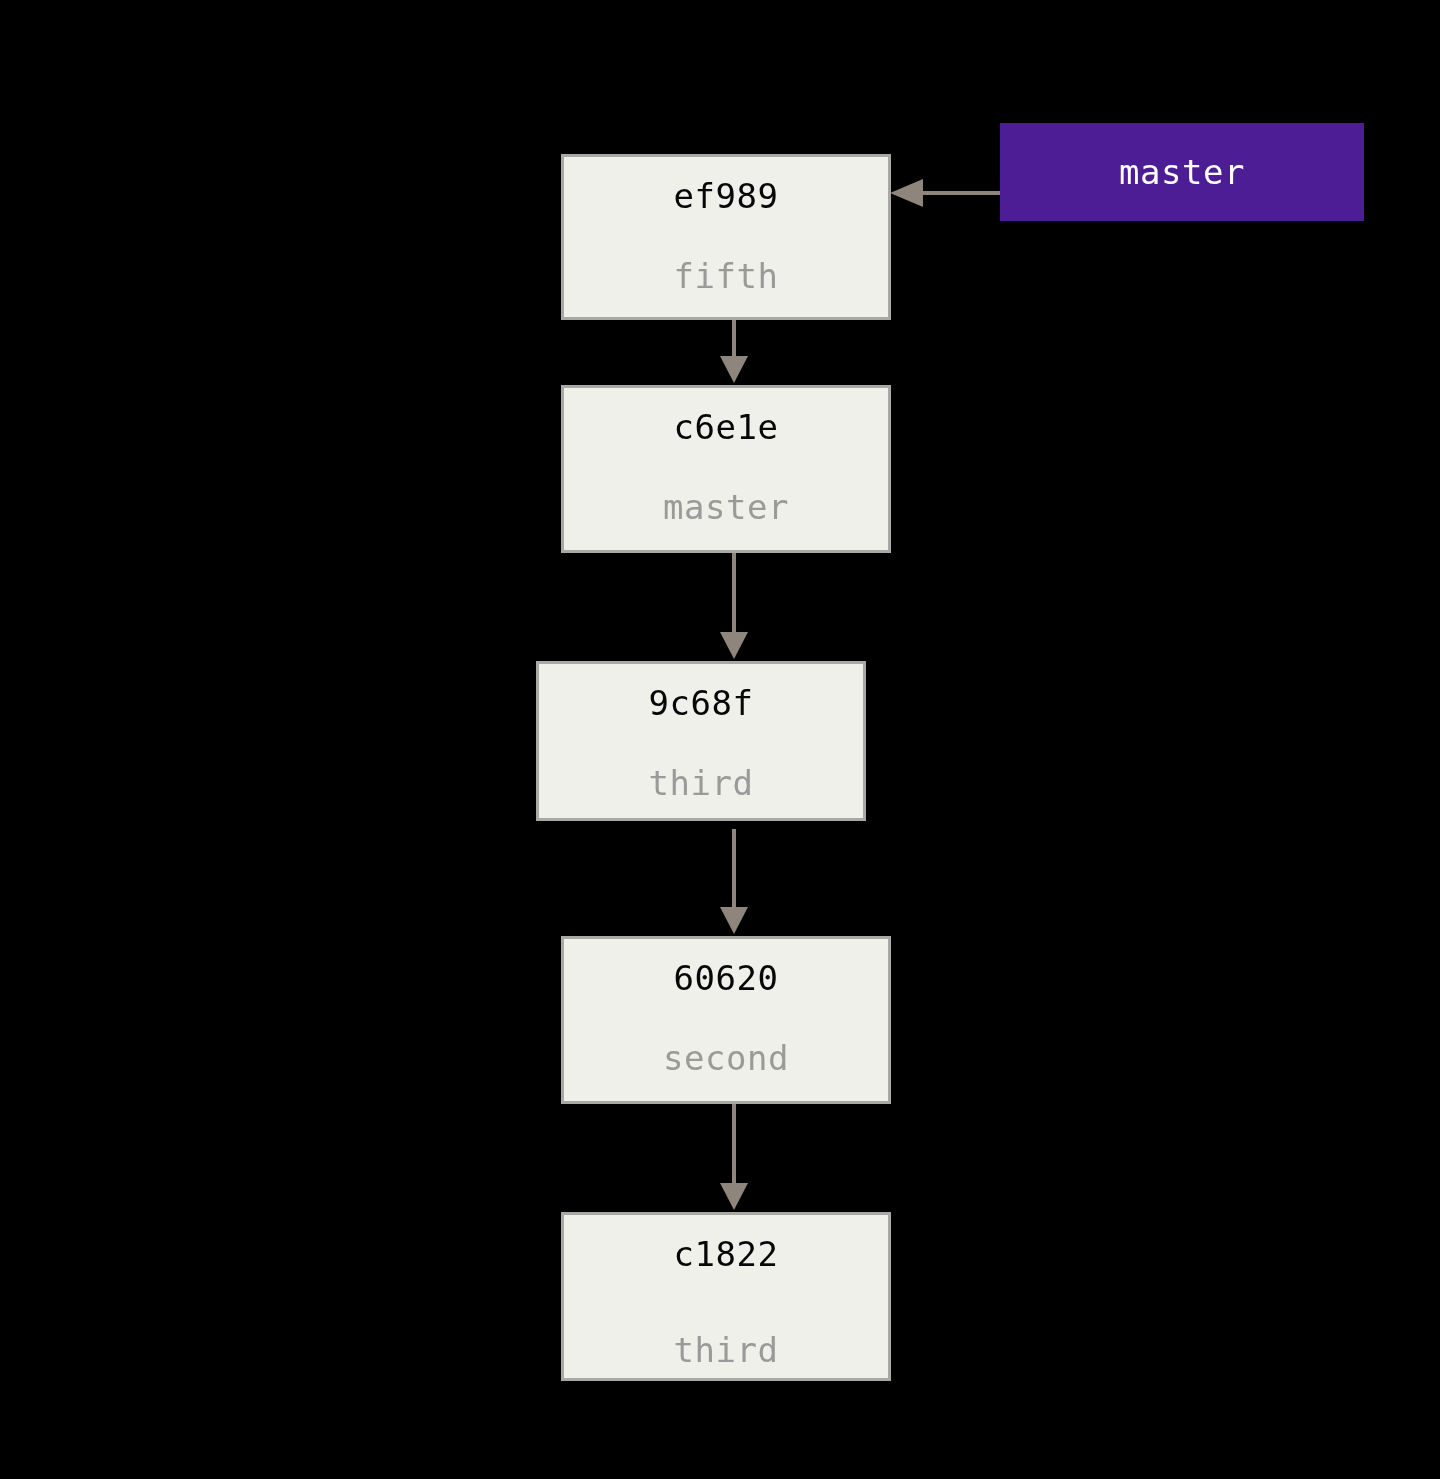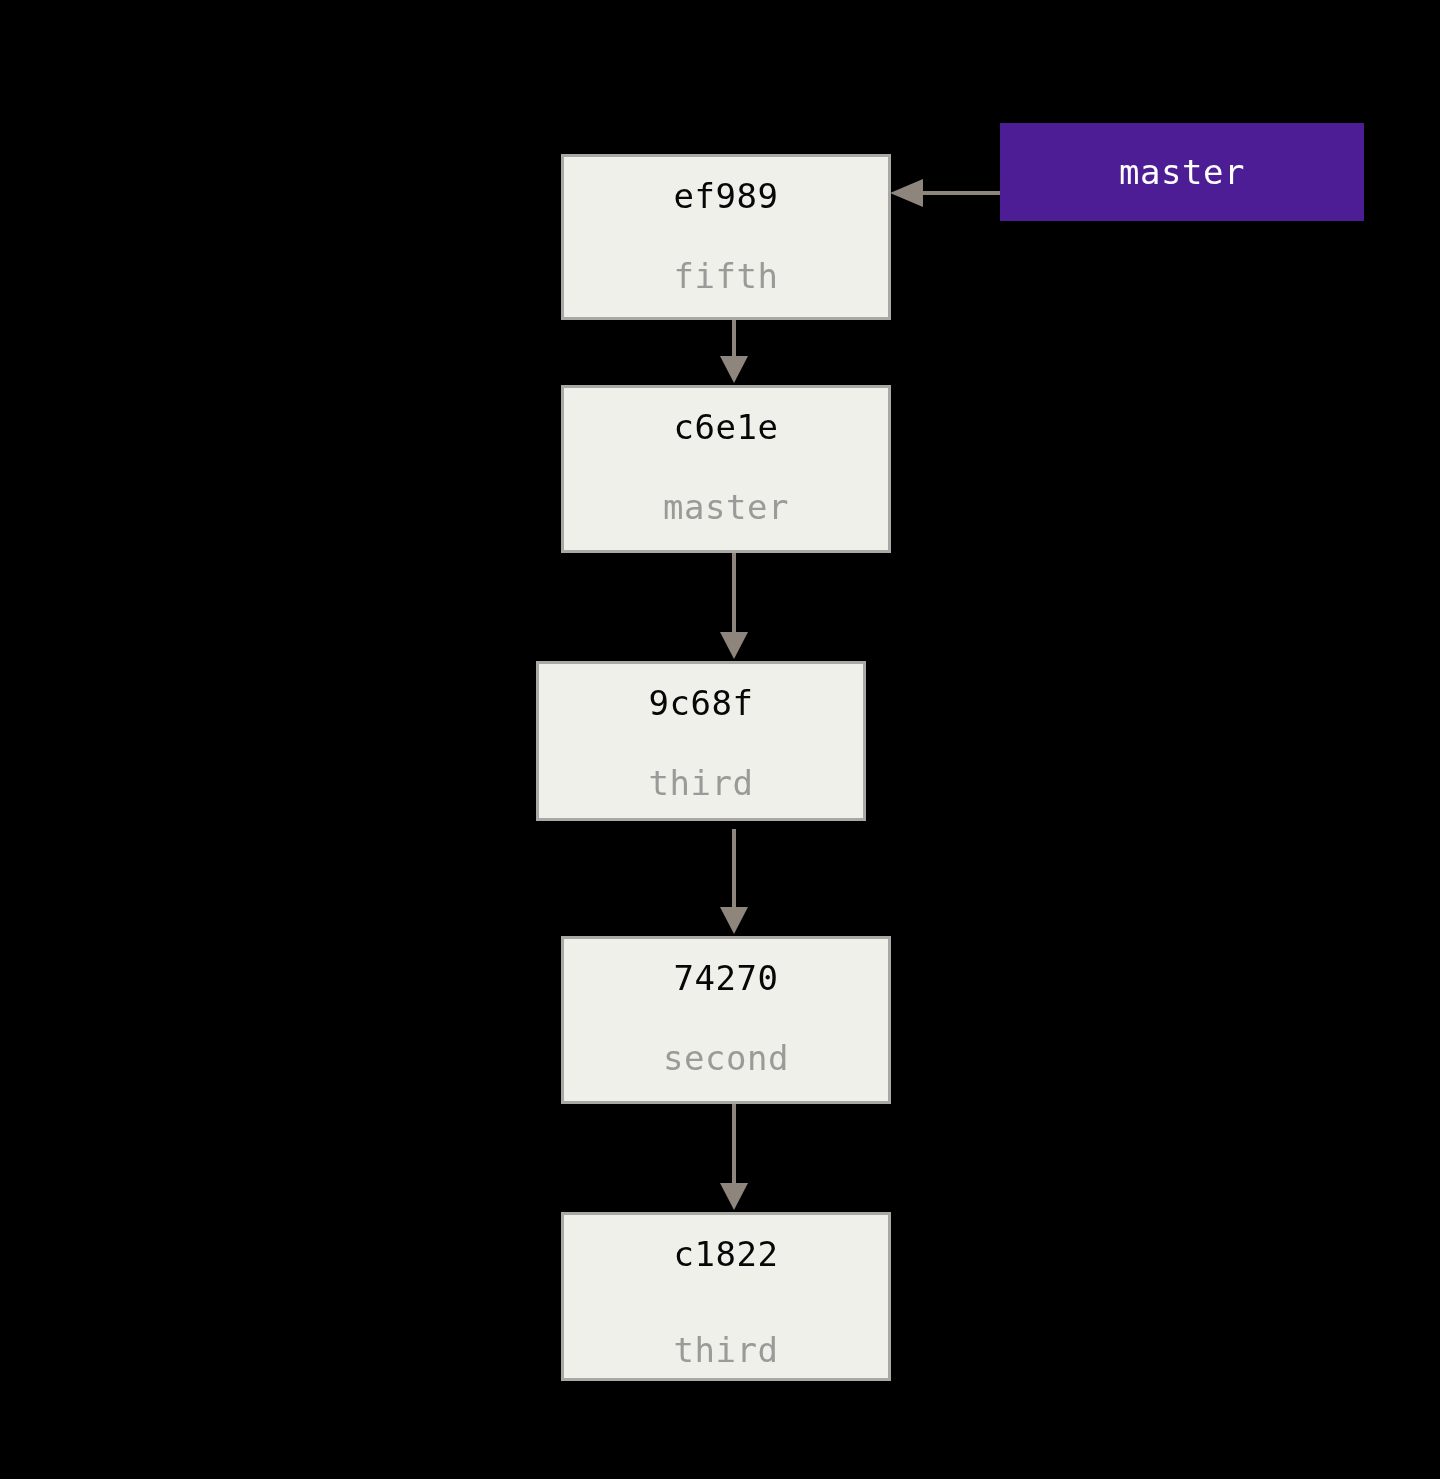--- a/index.html
+++ b/index.html
@@ -112,21 +112,21 @@
     <div class="commit-hash">c6e1e</div>
     <div class="commit-msg">master</div>
   </div>
 
   <div class="commit-node" style="left:536px; top:661px; width:330px; height:160px;">
     <div class="commit-hash">9c68f</div>
     <div class="commit-msg">third</div>
   </div>
 
   <div class="commit-node" style="left:561px; top:936px; width:330px; height:168px;">
-    <div class="commit-hash">74270</div>
+    <div class="commit-hash">60620</div>
     <div class="commit-msg">second</div>
   </div>
 
   <div class="commit-node" style="left:561px; top:1212px; width:330px; height:169px;gap:16px;">
     <div class="commit-hash">c1822</div>
     <div class="commit-msg">third</div>
   </div>
 
   <div class="branch-label" style="left:1000px; top:123px; width:364px; height:98px; background:#4c1d95;">
     <span class="branch-label-text">master</span>

